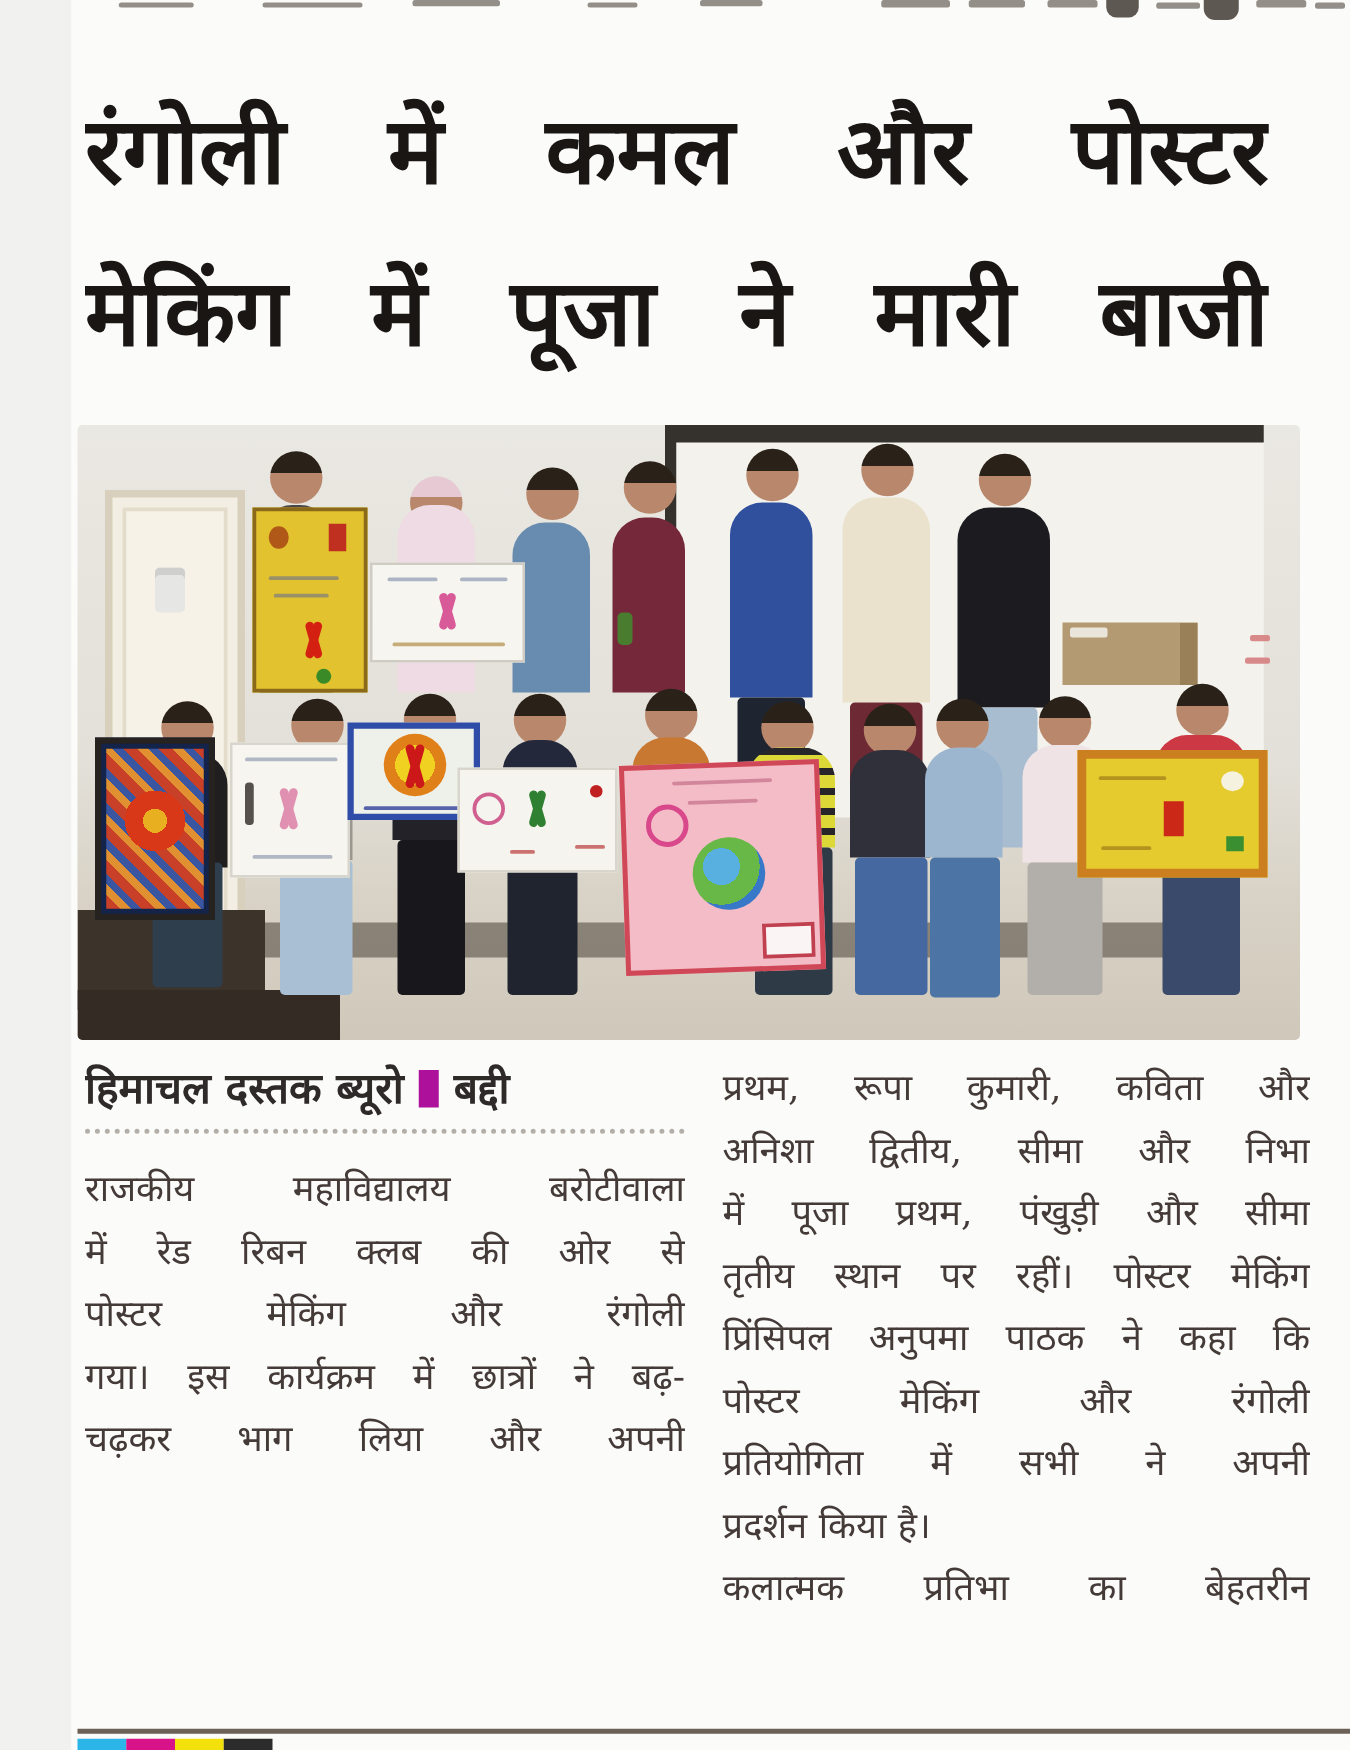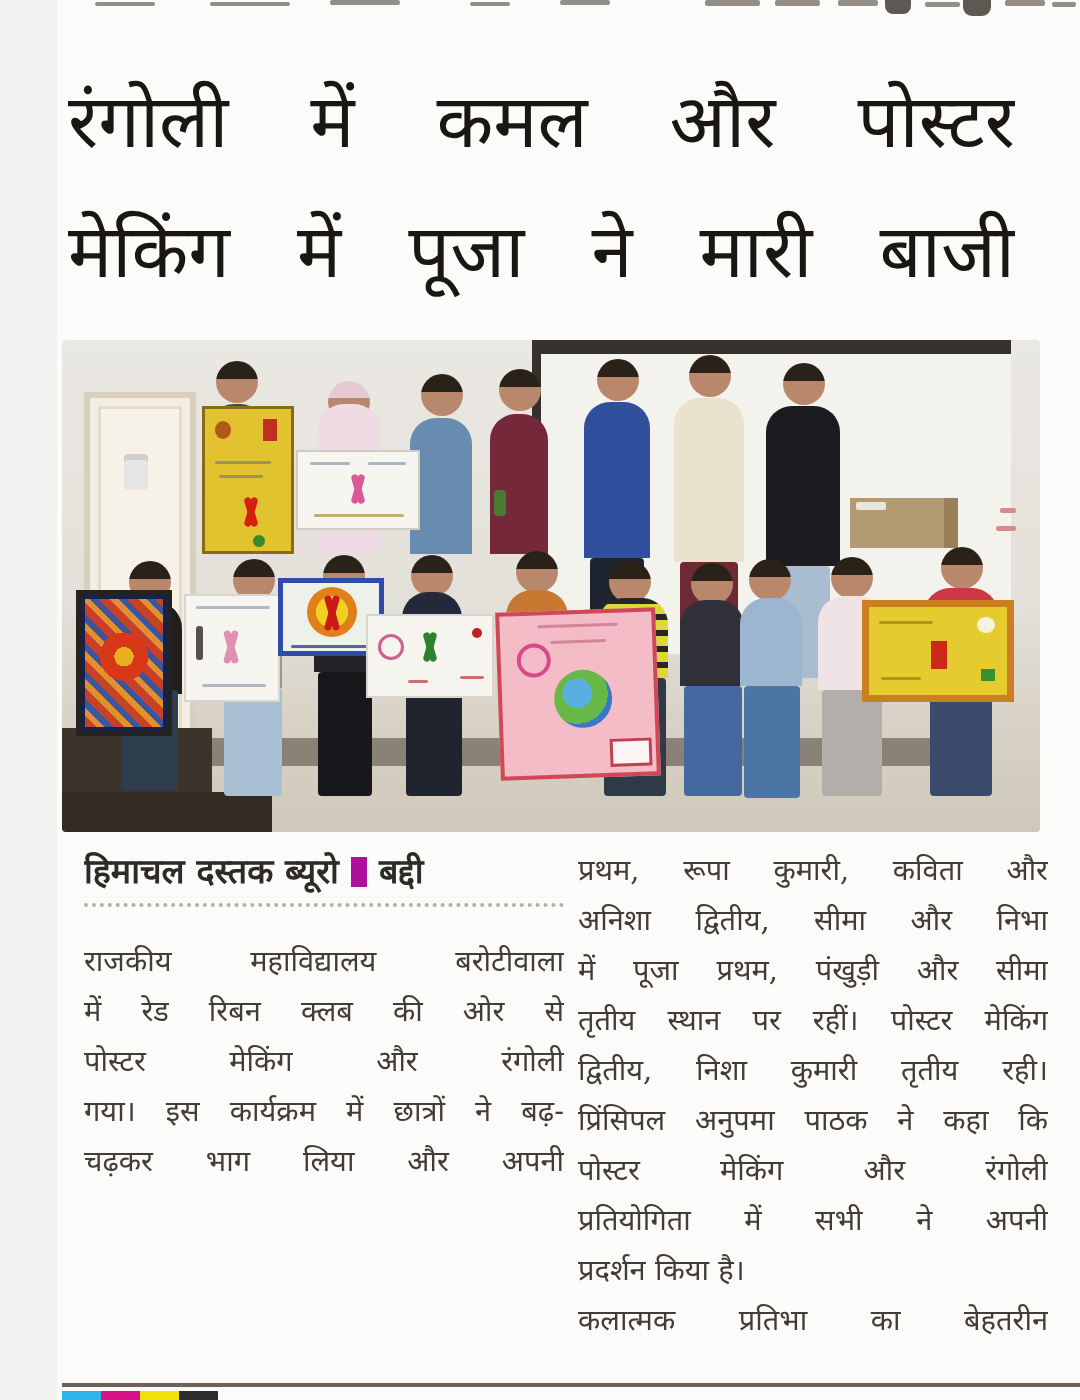--- a/index.html
+++ b/index.html
@@ -3,21 +3,21 @@
 <meta charset="utf-8">
 <style>
   html,body{margin:0;padding:0;background:#ffffff;}
   .page{position:relative;width:1080px;height:1400px;background:#fbfbf9;overflow:hidden;
         font-family:"DejaVu Serif","Liberation Serif",serif;}
   .left-strip{position:absolute;left:0;top:0;width:57px;height:1400px;background:#f1f1ef;}
   .frag{position:absolute;background:#948e88;border-radius:2px;}
   .frag.dark{background:#5e5852;}
 
   
-  .headline{position:absolute;left:68px;top:56px;width:947px;color:#191613;font-weight:400;}
+  .headline{position:absolute;left:68px;top:56px;width:947px;color:#191613;font-weight:700;}
   .hl{height:130px;line-height:130px;font-size:74px;overflow:hidden;
       text-align:justify;text-align-last:justify;}
 
   
   .photo{position:absolute;left:62px;top:340px;width:978px;height:492px;border-radius:4px;overflow:hidden;
          background:linear-gradient(#eae8e2 0%,#e3e0d9 55%,#d9d3c7 76%,#cfc8ba 100%);}
   .photo *{position:absolute;}
   .whiteboard{left:470px;top:0;width:470px;height:300px;background:#f3f2ed;
               border-left:9px solid #35322d;border-top:14px solid #35322d;}
   .door{left:22px;top:52px;width:100px;height:410px;background:#f2eee3;border:6px solid #d8d0bd;}
@@ -44,26 +44,26 @@
   .ribbon{width:12px;height:30px;}
   .ribbon::before,.ribbon::after{content:"";position:absolute;top:0;left:50%;width:7px;height:100%;
         border-radius:4px;background:currentColor;}
   .ribbon::before{transform:translateX(-50%) rotate(16deg);}
   .ribbon::after{transform:translateX(-50%) rotate(-16deg);}
   .scribble{height:3px;background:#8a8578;opacity:.8;border-radius:2px;}
 
   
   .article{position:absolute;left:68px;top:845px;width:980px;color:#443b38;}
   .col{position:absolute;top:0;}
-  .col-left{left:16px;width:480px;}
+  .col-left{left:0;width:480px;}
   .col-right{left:510px;width:470px;}
   .byline{height:52px;line-height:52px;font-size:34px;font-weight:700;color:#2e2a28;white-space:nowrap;overflow:hidden;}
   .by-sq{display:inline-block;width:16px;height:30px;background:#ad109a;margin:0 12px;vertical-align:-4px;}
   .byrule{margin-top:6px;border-top:4px dotted #b3afa8;height:0;}
-  .lines-left{margin-top:29px;}
+  .lines-left{margin-top:19px;}
   .bl{height:50px;line-height:50px;font-size:29px;font-weight:400;overflow:hidden;
       text-align:justify;text-align-last:justify;}
   .bl.last{text-align-last:left;}
 
   .bottom-rule{position:absolute;left:62px;top:1383px;width:1018px;height:4px;background:#6b6157;}
   .cmyk{position:absolute;top:1391px;width:39px;height:9px;}
 </style>
 </head>
 <body>
 
@@ -253,21 +253,20 @@
         <div class="bl">पोस्टर मेकिंग और रंगोली</div>
         <div class="bl">गया। इस कार्यक्रम में छात्रों ने बढ़-</div>
         <div class="bl">चढ़कर भाग लिया और अपनी</div>
       </div>
     </div>
     <div class="col col-right">
       <div class="bl">प्रथम, रूपा कुमारी, कविता और</div>
       <div class="bl">अनिशा द्वितीय, सीमा और निभा</div>
       <div class="bl">में पूजा प्रथम, पंखुड़ी और सीमा</div>
       <div class="bl">तृतीय स्थान पर रहीं। पोस्टर मेकिंग</div>
-      <div class="bl">द्वितीय, निशा कुमारी तृतीय रही।</div>
       <div class="bl">प्रिंसिपल अनुपमा पाठक ने कहा कि</div>
       <div class="bl">पोस्टर मेकिंग और रंगोली</div>
       <div class="bl">प्रतियोगिता में सभी ने अपनी</div>
       <div class="bl last">प्रदर्शन किया है।</div>
       <div class="bl">कलात्मक प्रतिभा का बेहतरीन</div>
     </div>
   </div>
 
   <div class="bottom-rule"></div>
   <div class="cmyk" style="left:62px;background:#2cb5e8;"></div>

